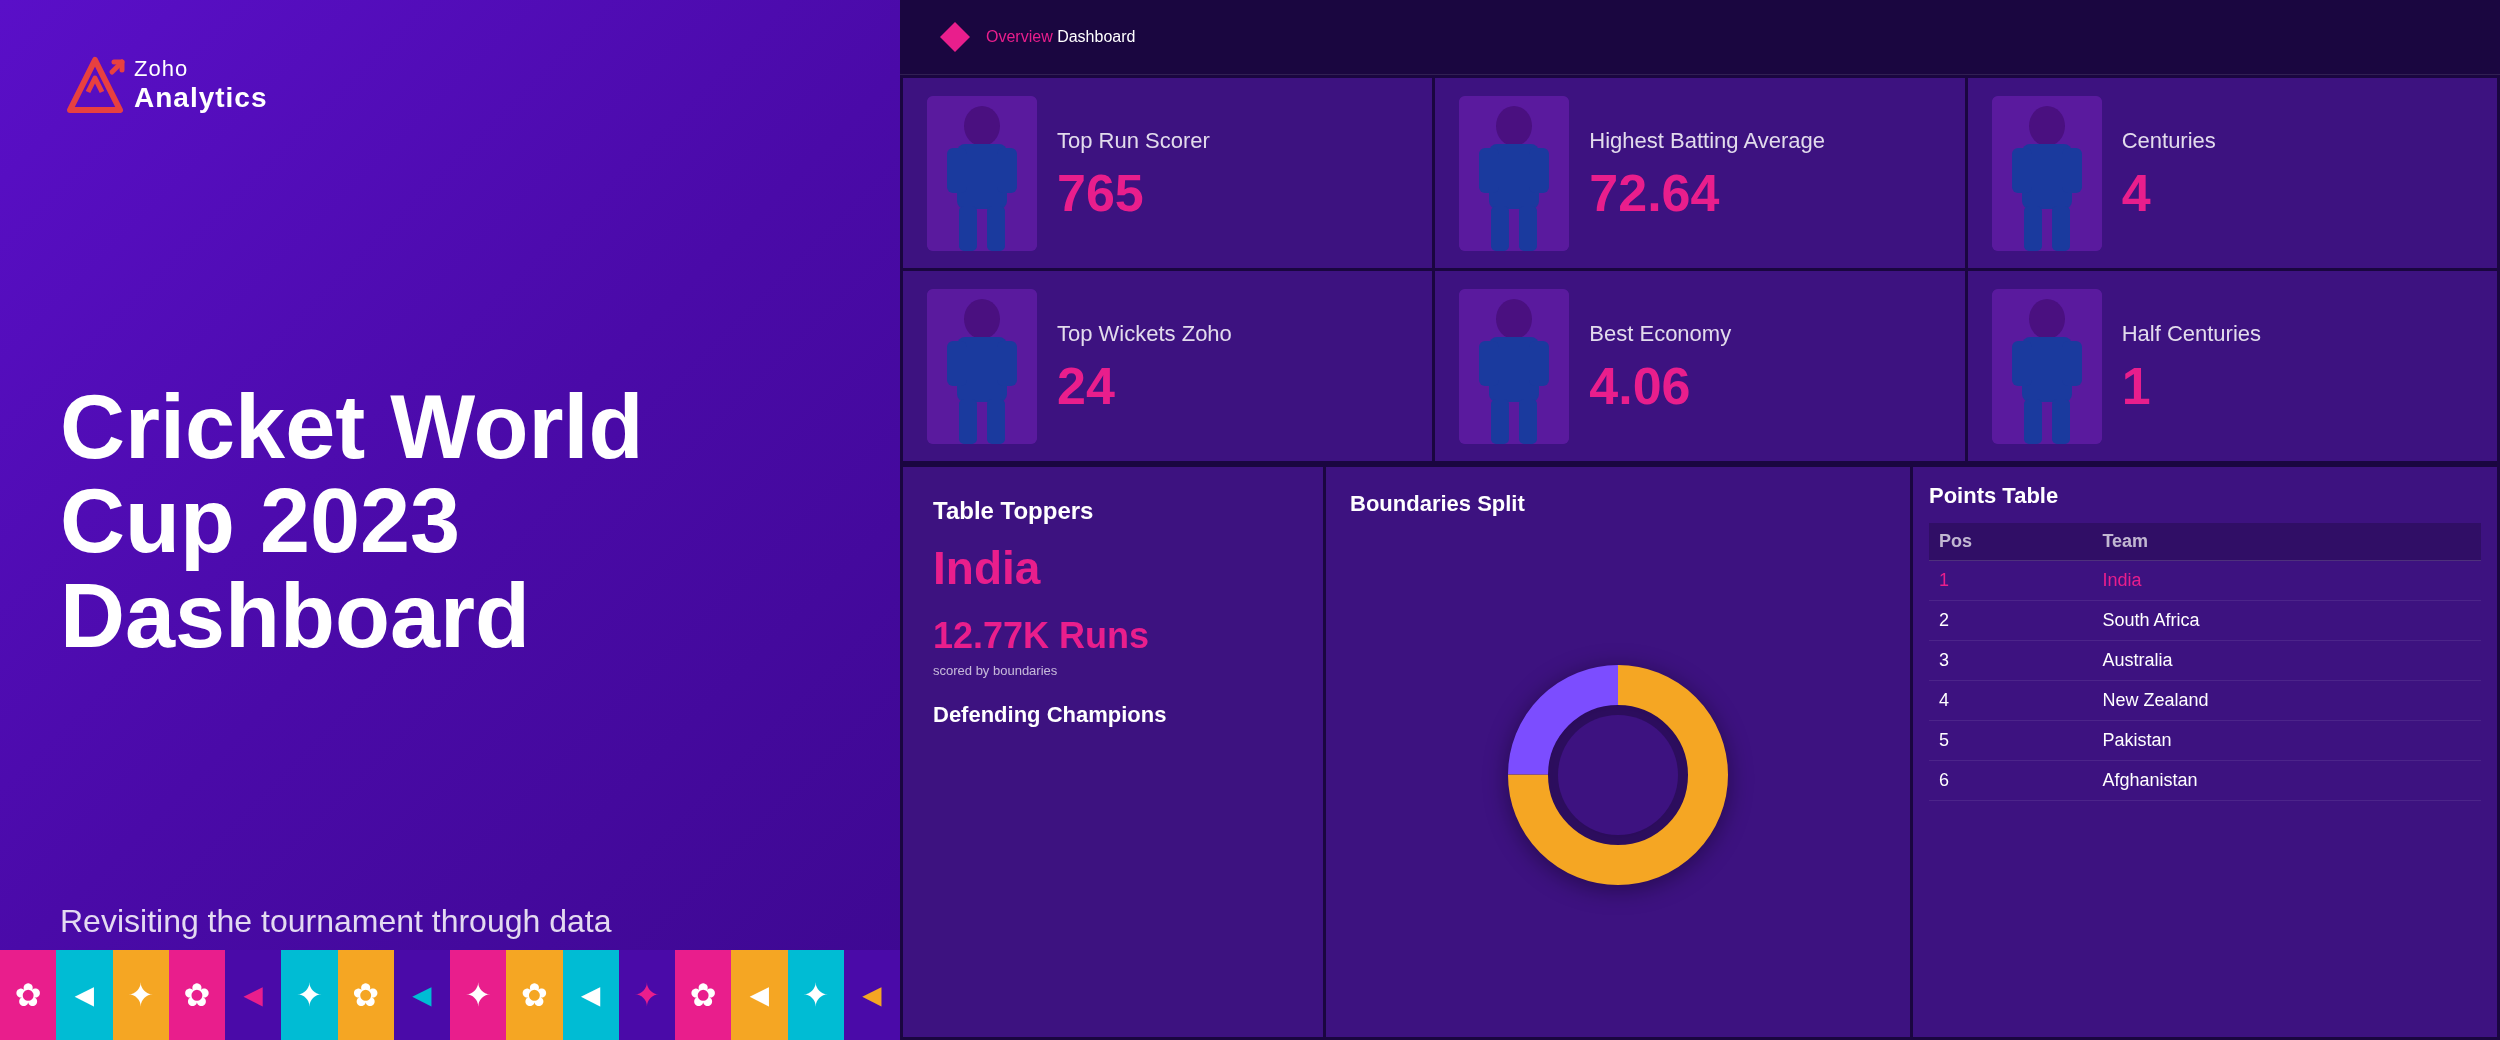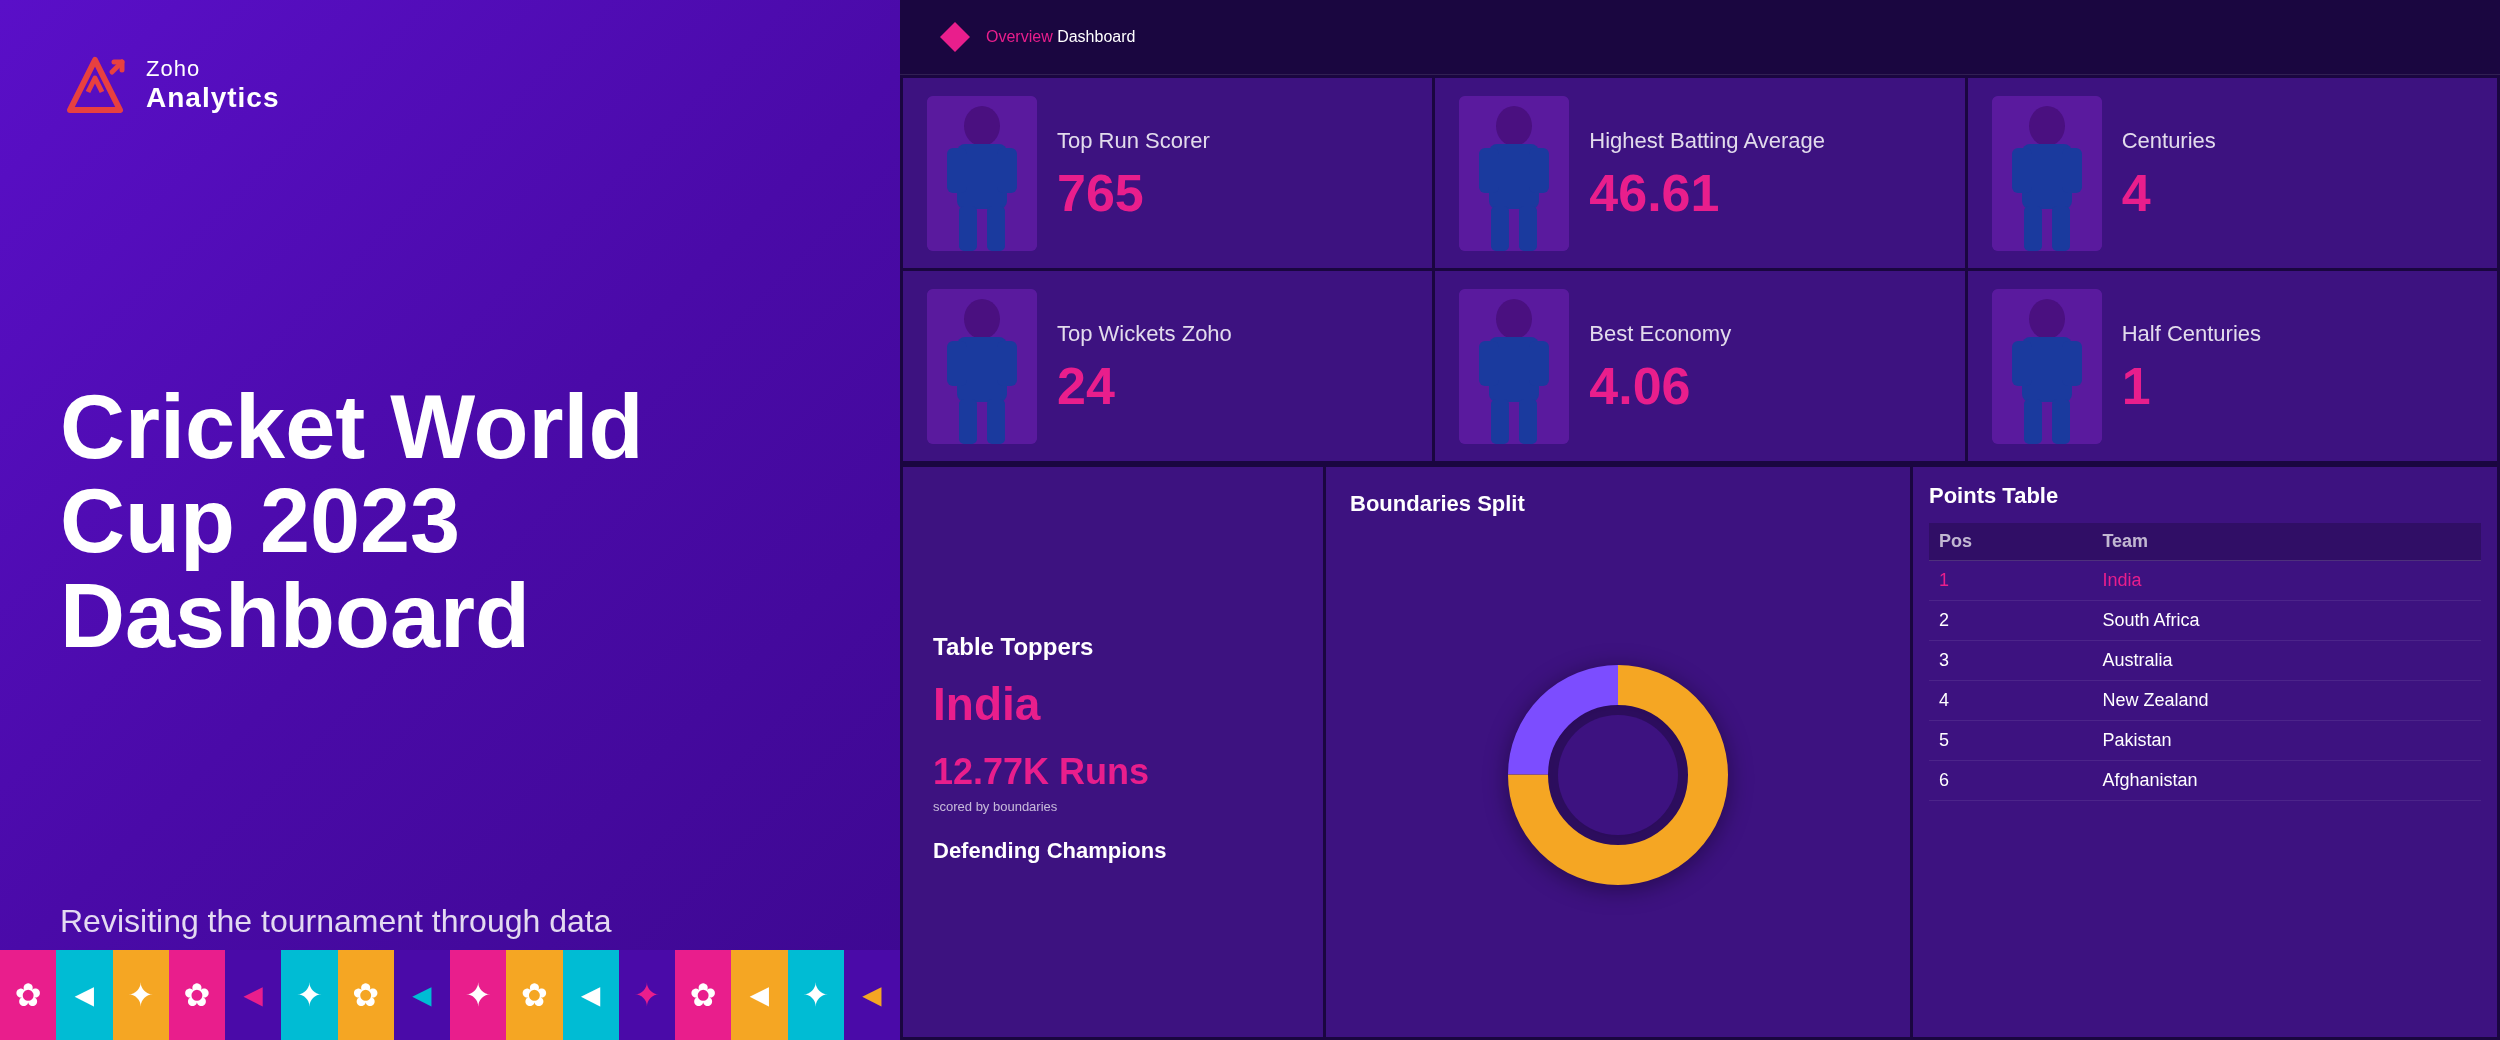--- a/index.html
+++ b/index.html
@@ -21,21 +21,21 @@
       display: flex;
       flex-direction: column;
       padding: 50px 60px;
       position: relative;
       flex-shrink: 0;
     }
 
     .logo-area {
       display: flex;
       align-items: center;
-      gap: 16px;
+      gap: 4px;
       margin-bottom: 60px;
     }
 
     .logo-icon {
       width: 70px;
       height: 70px;
     }
 
     .logo-text {
       display: flex;
@@ -189,21 +189,20 @@
       background: #1a0640;
       padding: 3px;
       flex: 1;
     }
 
     .table-toppers-card {
       background: #3d1280;
       padding: 30px 30px;
       display: flex;
       flex-direction: column;
-      justify-content: center;
     }
 
     .section-title {
       color: white;
       font-size: 24px;
       font-weight: 600;
       margin-bottom: 16px;
     }
 
     .table-toppers-country {
@@ -382,21 +381,21 @@
           <ellipse cx="55" cy="30" rx="18" ry="20" fill="#4a1080"></ellipse>
           <rect x="30" y="48" width="50" height="65" rx="8" fill="#1a3a9e"></rect>
           <rect x="20" y="52" width="20" height="45" rx="6" fill="#1a3a9e"></rect>
           <rect x="70" y="52" width="20" height="45" rx="6" fill="#1a3a9e"></rect>
           <rect x="32" y="110" width="18" height="45" rx="5" fill="#1a3a9e"></rect>
           <rect x="60" y="110" width="18" height="45" rx="5" fill="#1a3a9e"></rect>
         </svg>
       </div>
       <div class="stat-info">
         <div class="stat-label">Highest Batting Average</div>
-        <div class="stat-value">46.61</div>
+        <div class="stat-value">72.64</div>
       </div>
     </div>
 
     <div class="stat-card">
       <div class="stat-player-img">
         <svg viewBox="0 0 110 155" width="110" height="155">
           <rect width="110" height="155" fill="#5a1a9e" rx="6"></rect>
           <ellipse cx="55" cy="30" rx="18" ry="20" fill="#4a1080"></ellipse>
           <rect x="30" y="48" width="50" height="65" rx="8" fill="#1a3a9e"></rect>
           <rect x="20" y="52" width="20" height="45" rx="6" fill="#1a3a9e"></rect>

